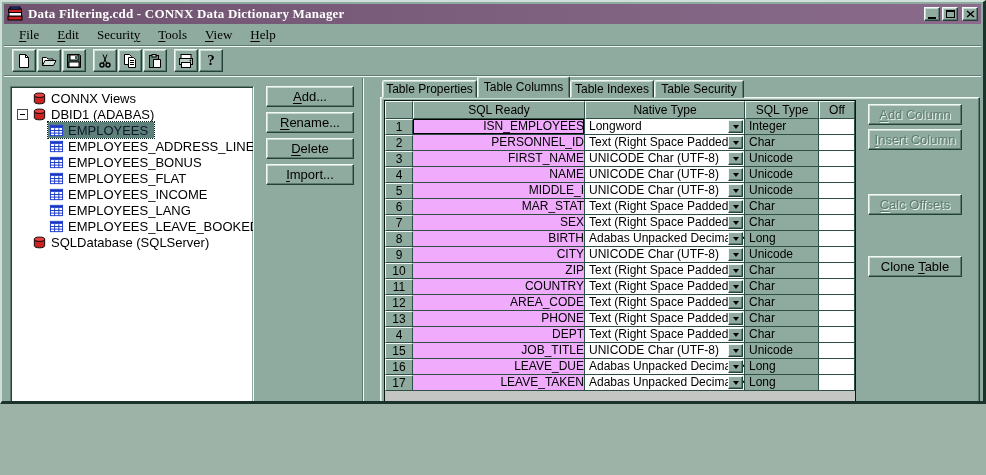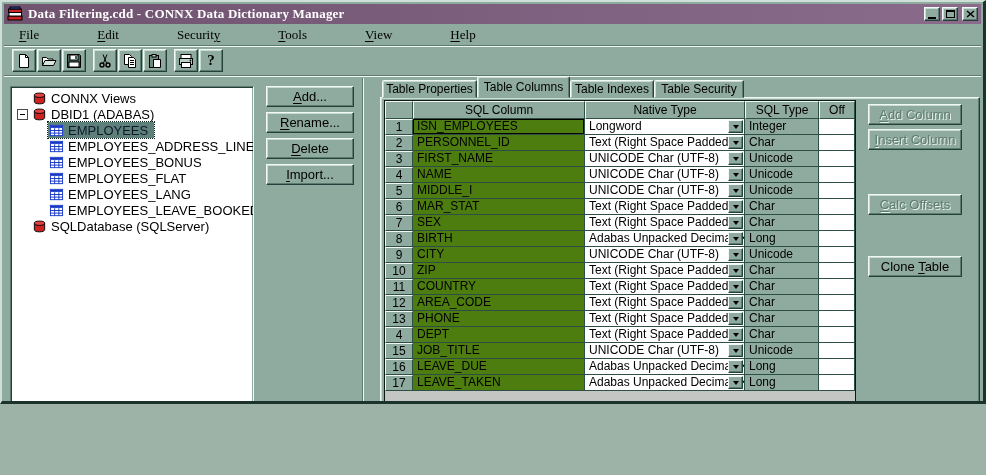--- a/index.html
+++ b/index.html
@@ -27,21 +27,21 @@
   .wbtn{width:16px;height:14px;background:var(--face);margin-left:2px;position:relative;
     border:1px solid;border-color:var(--hilite) var(--dark) var(--dark) var(--hilite);
     box-shadow:inset -1px -1px 0 var(--shadow),inset 1px 1px 0 var(--face-light);
     display:flex;align-items:center;justify-content:center;padding:0;}
   .wbtn.close{margin-left:4px;}
   .glyph-min{width:8px;height:2px;background:#000;margin-top:7px;}
   .glyph-max{width:9px;height:8px;border:1px solid #000;border-top:2px solid #000;}
 
   
   .menubar{position:absolute;left:2px;top:23px;width:977px;height:20px;display:flex;align-items:center;
-    font:13px "Liberation Serif",serif;color:#000;padding-left:6px;gap:40px;}
+    font:13px "Liberation Serif",serif;color:#000;padding-left:6px;}
   .menu-item{padding:1px 9px;cursor:default;}
   .menu-item u{text-underline-offset:2px;}
   .etch{position:absolute;left:2px;width:977px;height:2px;border-top:1px solid var(--shadow);border-bottom:1px solid var(--hilite);}
 
   
   .toolbar{position:absolute;left:2px;top:45px;width:977px;height:28px;}
   .tbtn{position:absolute;top:2px;width:24px;height:23px;background:var(--face);
     border:1px solid;border-color:var(--hilite) var(--dark) var(--dark) var(--hilite);
     box-shadow:inset -1px -1px 0 var(--shadow),inset 1px 1px 0 var(--face-light);
     display:flex;align-items:center;justify-content:center;padding:0;}
@@ -88,21 +88,21 @@
   .ghead,.grow{display:flex;width:470px;}
   .gh{height:18px;background:var(--face);flex:none;
     border:1px solid;border-color:var(--hilite) var(--gridline) var(--gridline) var(--hilite);
     font:12px "Liberation Sans",sans-serif;text-align:center;line-height:16px;overflow:hidden;white-space:nowrap;}
   .gc{height:16px;flex:none;font:12px "Liberation Sans",sans-serif;line-height:15px;
     border-right:1px solid var(--gridline);border-bottom:1px solid var(--gridline);
     overflow:hidden;white-space:nowrap;}
   .w-num{width:28px;} .w-sql{width:172px;} .w-nat{width:160px;} .w-typ{width:74px;} .w-off{width:36px;}
   .c-num{background:var(--face);text-align:center;
     border:1px solid;border-color:var(--hilite) var(--gridline) var(--gridline) var(--hilite);}
-  .c-sql{background:#4d7c0f;padding-left:4px;}
+  .c-sql{background:#f0abfc;padding-left:4px;text-align:right;}
   .c-sql.focus{box-shadow:inset 0 0 0 1px #000;}
   .c-nat{background:#fff;position:relative;padding:0 18px 0 4px;}
   .dd{position:absolute;right:1px;top:1px;width:15px;height:13px;background:var(--face);
     border:1px solid;border-color:var(--hilite) var(--dark) var(--dark) var(--hilite);
     box-shadow:inset -1px -1px 0 var(--shadow);display:flex;align-items:center;justify-content:center;}
   .tri{width:0;height:0;border-left:3.5px solid transparent;border-right:3.5px solid transparent;border-top:4px solid #000;}
   .c-typ{background:var(--face);padding-left:4px;}
   .c-off{background:#fff;}
   .gfiller{width:470px;height:20px;background:var(--silver);}
   .hscroll{position:absolute;left:0;bottom:0;width:470px;height:17px;
@@ -308,20 +308,33 @@
         <div class="tree-item">
           <span class="indent"></span>
           <span class="hl">
             <span class="ticon">
               <svg width="15" height="15" viewBox="0 0 16 16">
                 <rect x="1.5" y="2.5" width="13" height="11" fill="#fff" stroke="#1636c8"></rect>
                 <rect x="2" y="3" width="12" height="2.2" fill="#1636c8"></rect>
                 <path d="M1.5 8h13M1.5 10.8h13M6 5.5v8M10.5 5.5v8" stroke="#1636c8" fill="none"></path>
               </svg>
             </span>
+            <span class="tlabel">EMPLOYEES_INCOME</span>
+          </span>
+        </div>
+        <div class="tree-item">
+          <span class="indent"></span>
+          <span class="hl">
+            <span class="ticon">
+              <svg width="15" height="15" viewBox="0 0 16 16">
+                <rect x="1.5" y="2.5" width="13" height="11" fill="#fff" stroke="#1636c8"></rect>
+                <rect x="2" y="3" width="12" height="2.2" fill="#1636c8"></rect>
+                <path d="M1.5 8h13M1.5 10.8h13M6 5.5v8M10.5 5.5v8" stroke="#1636c8" fill="none"></path>
+              </svg>
+            </span>
             <span class="tlabel">EMPLOYEES_LANG</span>
           </span>
         </div>
         <div class="tree-item">
           <span class="indent"></span>
           <span class="hl">
             <span class="ticon">
               <svg width="15" height="15" viewBox="0 0 16 16">
                 <rect x="1.5" y="2.5" width="13" height="11" fill="#fff" stroke="#1636c8"></rect>
                 <rect x="2" y="3" width="12" height="2.2" fill="#1636c8"></rect>
@@ -363,21 +376,21 @@
 
   <div class="tab" style="left:380px;width:95px">Table Properties</div>
   <div class="tab active" style="left:475px;width:93px">Table Columns</div>
   <div class="tab" style="left:568px;width:84px">Table Indexes</div>
   <div class="tab" style="left:652px;width:90px">Table Security</div>
   <div class="tabpage"></div>
 
   <div class="grid">
     <div class="ghead">
       <div class="gh w-num"></div>
-      <div class="gh w-sql">SQL Column</div>
+      <div class="gh w-sql">SQL Ready</div>
       <div class="gh w-nat">Native Type</div>
       <div class="gh w-typ">SQL Type</div>
       <div class="gh w-off">Off</div>
     </div>
     <div id="grid-body">
         <div class="grow">
           <div class="gc w-num c-num">1</div>
           <div class="gc w-sql c-sql focus">ISN_EMPLOYEES</div>
           <div class="gc w-nat c-nat">Longword<span class="dd">
               <span class="tri"></span>

